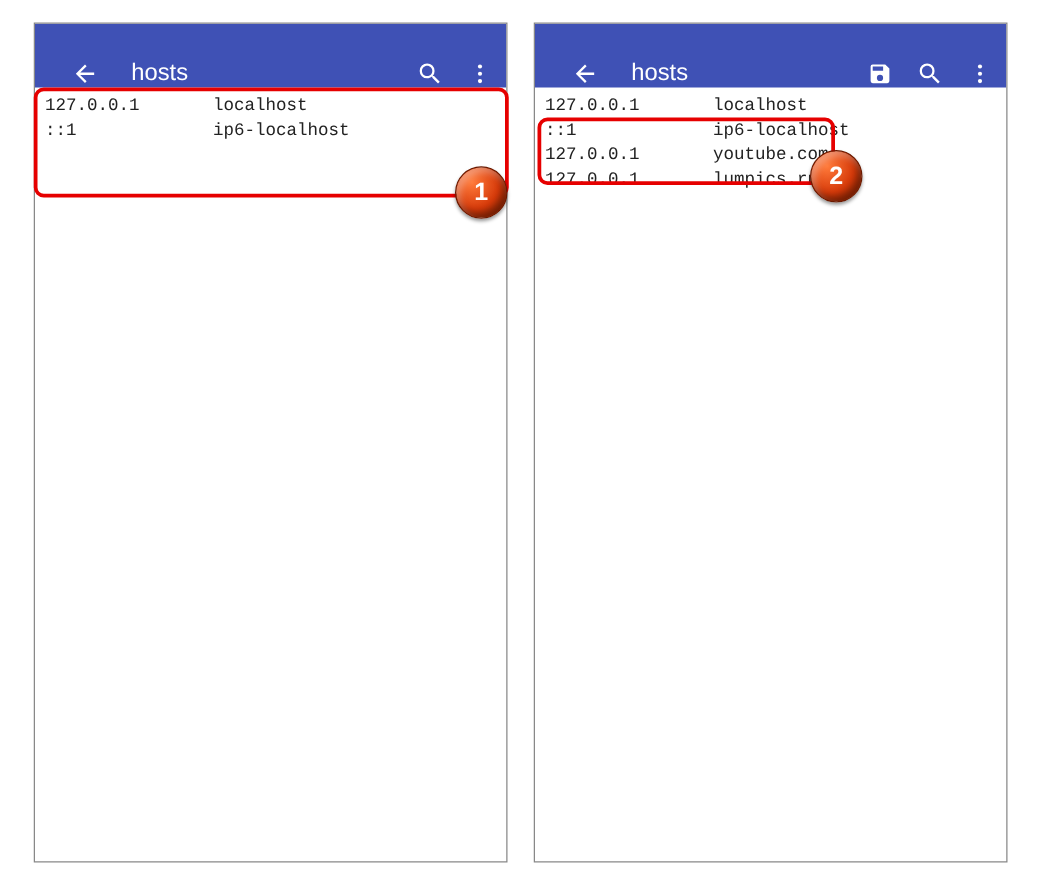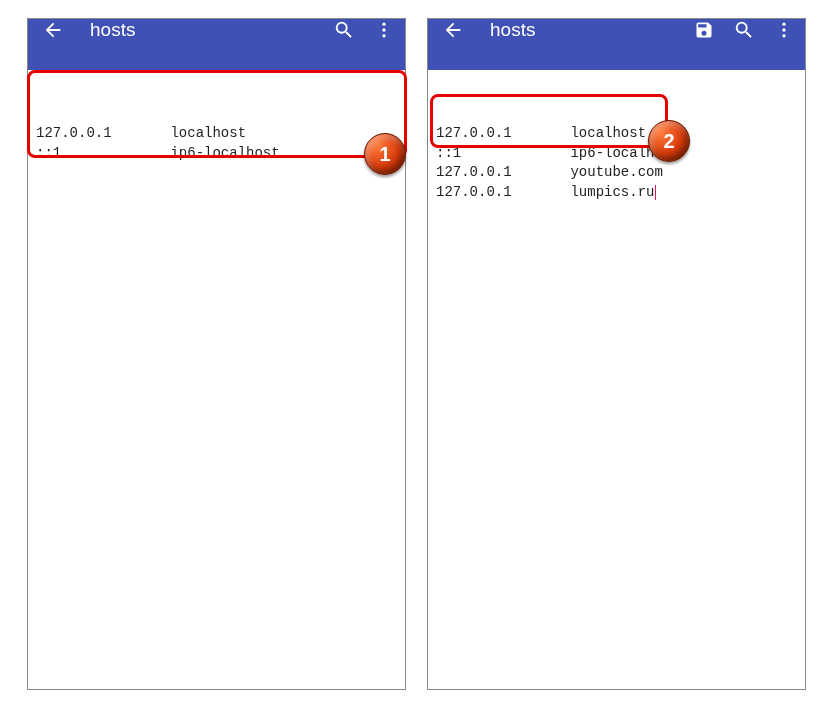--- a/index.html
+++ b/index.html
@@ -17,22 +17,22 @@
       background: #fff;
       border: 1px solid #888;
       overflow: hidden;
     }
     .screen-left { left: 27px; top: 18px; }
     .screen-right { left: 427px; top: 18px; }
     .toolbar {
       height: 51px;
       background: #3f51b5;
       display: flex;
-      align-items: flex-start;
-      padding: 0 10px 0 14px;
+      align-items: flex-end;
+      padding: 0 10px 0 29px;
       color: #fff;
     }
     .back-icon {
       width: 22px;
       height: 22px;
       display: flex;
       align-items: center;
       justify-content: center;
       cursor: pointer;
     }
@@ -55,21 +55,20 @@
       justify-content: center;
       cursor: pointer;
     }
     .content {
       padding: 6px 8px;
       font-family: 'Courier New', monospace;
       font-size: 14px;
       line-height: 1.4;
       color: #222;
       white-space: pre;
-      margin-top: 48px;
     }
     .highlight-box {
       position: absolute;
       border: 3px solid #e60000;
       border-radius: 8px;
       pointer-events: none;
     }
     .hl1 {
       left: 27px;
       top: 70px;

